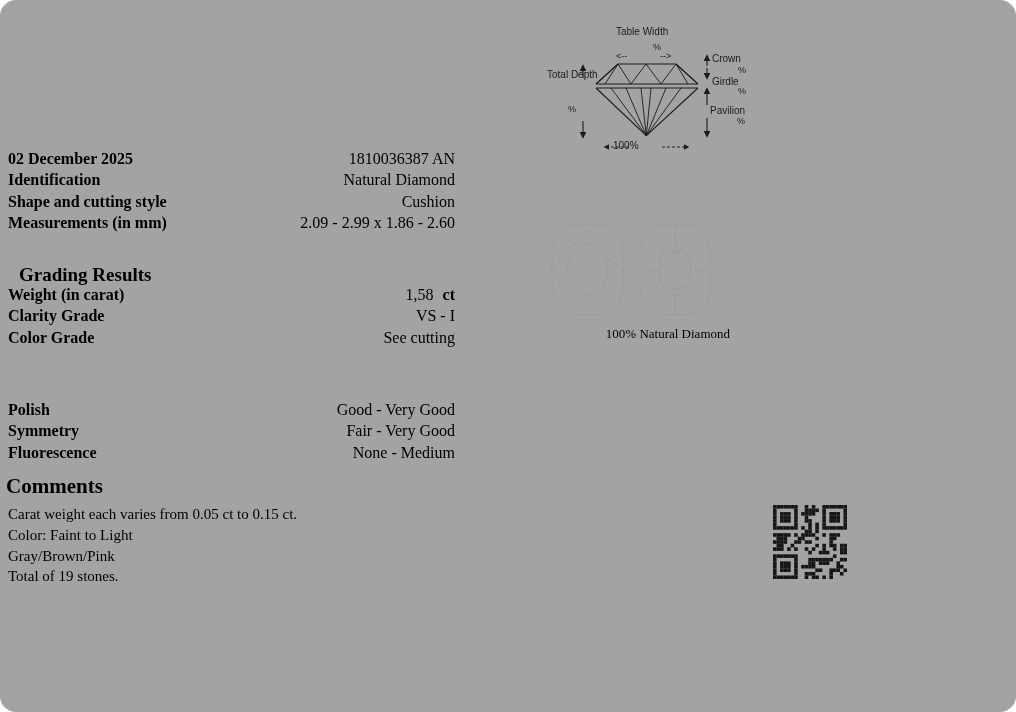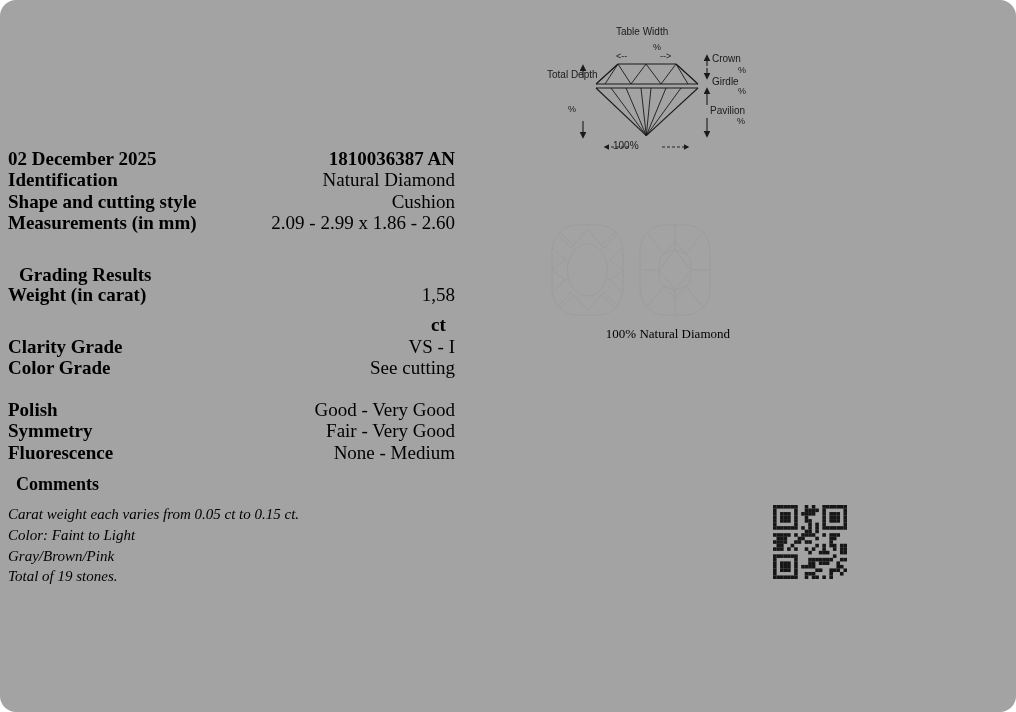--- a/index.html
+++ b/index.html
@@ -3,31 +3,31 @@
 <meta charset="utf-8">
 <style>
   html,body { margin:0; padding:0; background:#fff; }
   .page {
     position:relative; width:1016px; height:712px; background:#a3a3a3;
     overflow:hidden; font-family:"Liberation Serif", serif; color:#000;border-radius:16px;
   }
   
   .block { position:absolute; left:8px; width:447px; }
   .row { display:flex; justify-content:space-between; align-items:baseline;
-         font-size:19px; line-height:21.3px; white-space:nowrap; }
+         font-size:16px; line-height:21.3px; white-space:nowrap; }
   .row .lbl { font-weight:bold; }
   .row .val { font-weight:normal; }
-  .row .val.bold { font-weight:bold;margin-left:48px; }
+  .row .val.bold { font-weight:normal;margin-left:48px; }
   .section-title { position:absolute; font-weight:bold; }
   #grading-title { left:7px; top:252px; font-size:19px; }
-  #comments-title { left:16px; top:474px; font-size:18px; }
-  .weight-val { display:flex; gap:9px; align-items:center;flex-direction:column; }
+  #comments-title { left:6px; top:474px; font-size:21px; }
+  .weight-val { display:flex; gap:9px; align-items:flex-end; }
   .weight-val .unit { font-weight:bold; }
   .comments-body { position:absolute; left:8px; top:504px; width:470px;
-                   font-size:15px; line-height:20.8px;font-style:italic; }
+                   font-size:15px; line-height:20.8px; }
   
   .profile { position:absolute; left:528px; top:14px; width:232px; height:146px; }
   .profile .dlab { position:absolute; font-family:"Liberation Sans", sans-serif;
                    font-size:10px; line-height:11px; color:#1a1a1a; white-space:nowrap; }
   .profile .dsm  { font-size:9px; }
   .profile .pct  { font-size:9px; }
   .profile svg { position:absolute; left:0; top:0; }
   
   .stone-plot { position:absolute; left:538px; top:220px; width:192px; height:125px; }
   .stone-plot .caption { position:absolute; left:0; top:106px; width:192px;

